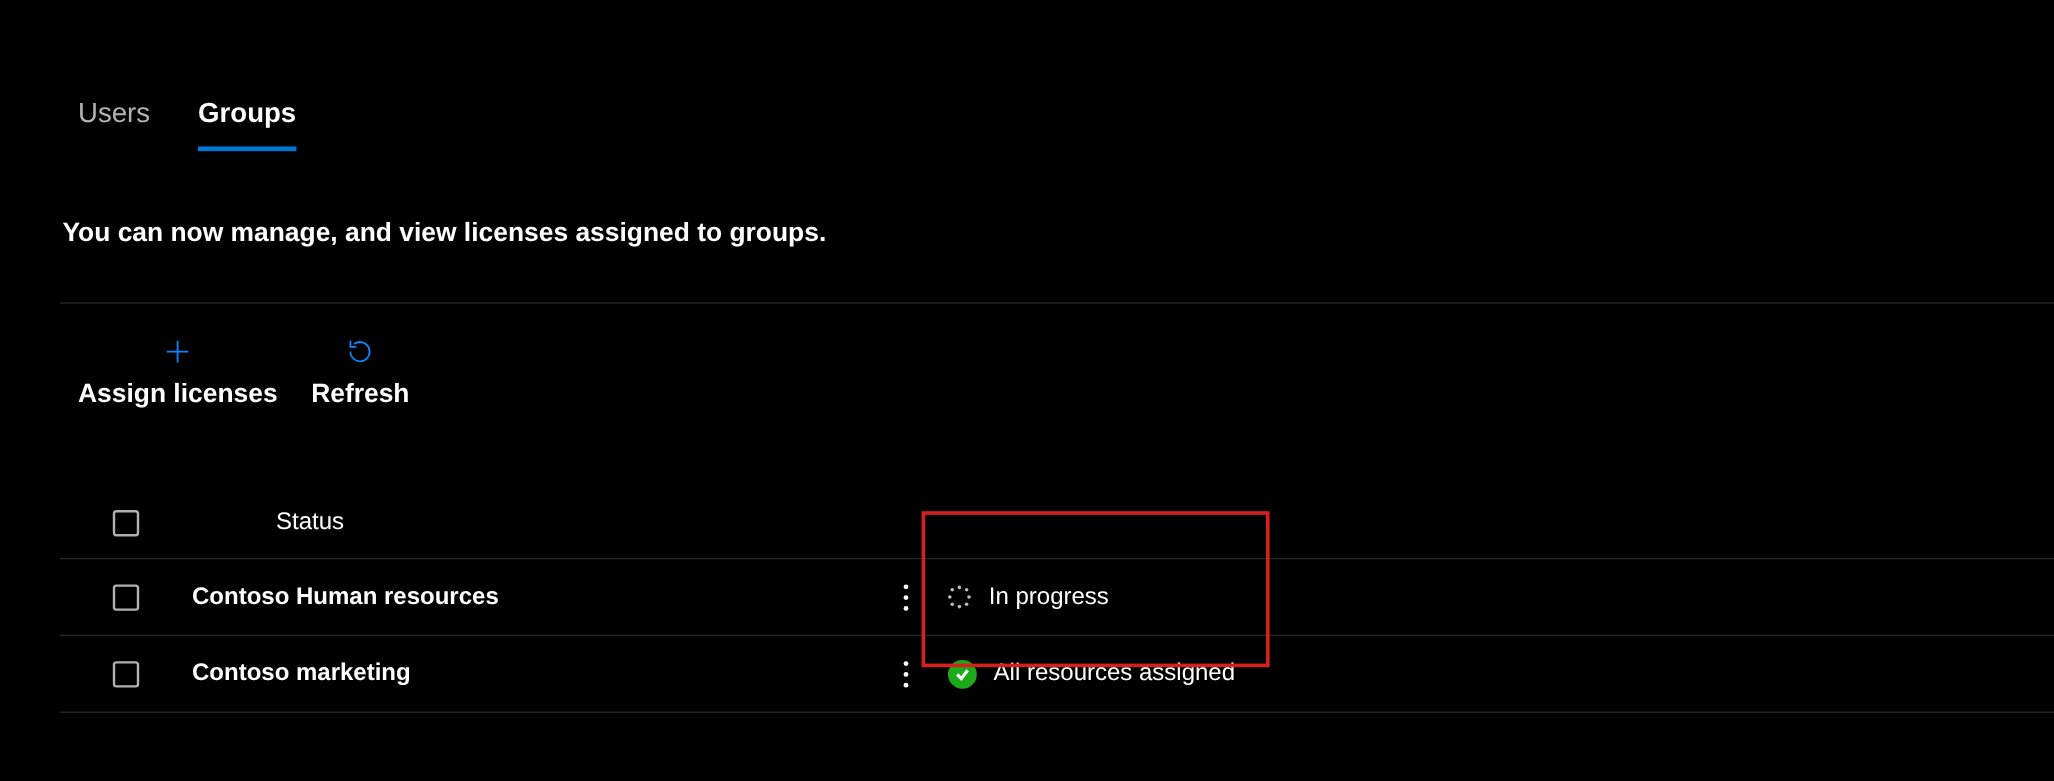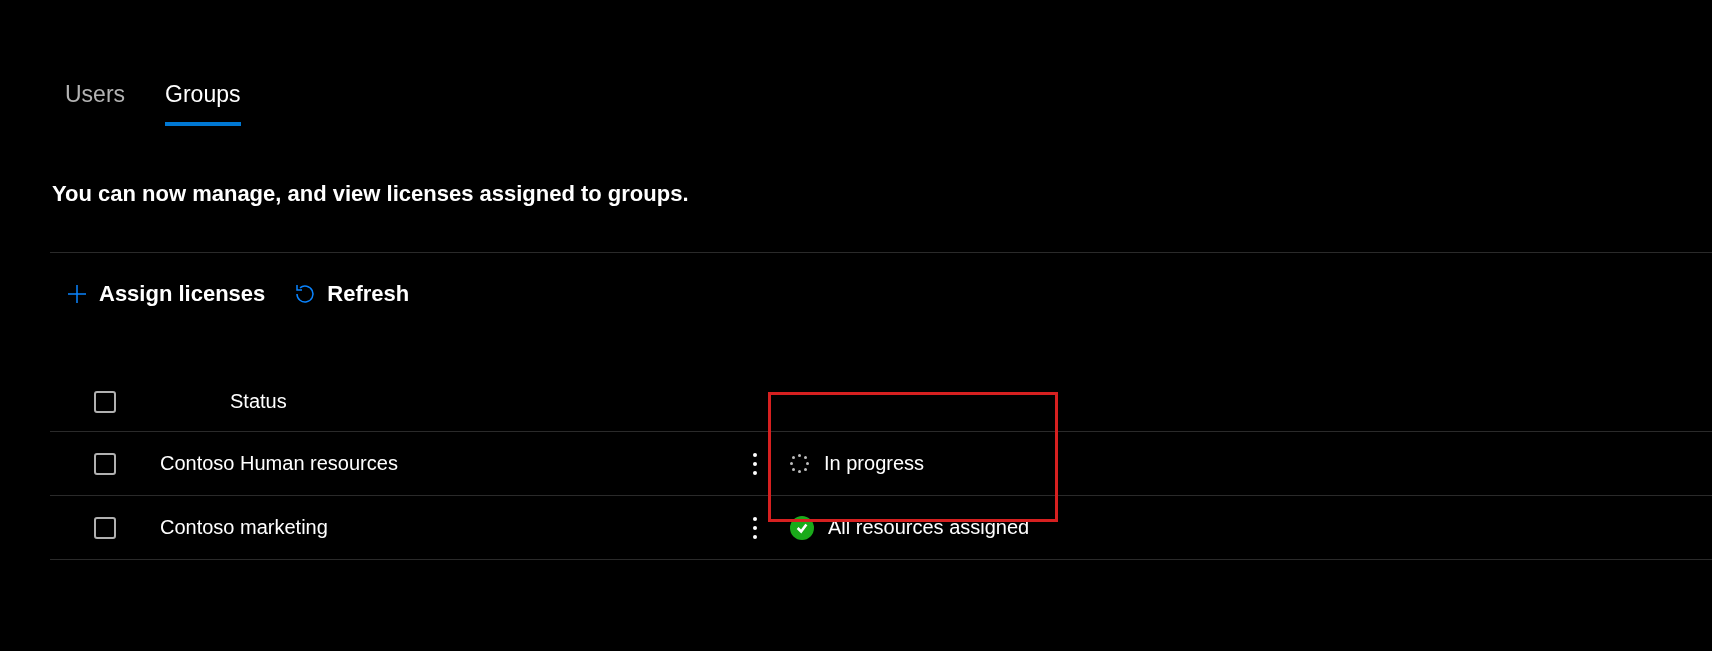--- a/index.html
+++ b/index.html
@@ -21,21 +21,21 @@
   }
   .tab {
     font-size: 23px;
     color: #b3b3b3;
     padding-bottom: 14px;
     cursor: pointer;
     border-bottom: 4px solid transparent;
   }
   .tab.active {
     color: #ffffff;
-    font-weight: 400;
+    font-weight: 700;
     border-bottom: 4px solid #0078d4;
   }
   .description {
     font-size: 22px;
     color: #ffffff;
     padding: 55px 0 45px 2px;
     font-weight: 700;
   }
   .divider {
     height: 1px;
@@ -53,20 +53,21 @@
     display: flex;
     align-items: center;
     gap: 10px;
     font-size: 22px;
     font-weight: 600;
     color: #ffffff;
     cursor: pointer;
     background: none;
     border: none;
     padding: 0;
+    flex-direction: column;
   }
   .toolbar-btn svg { width: 24px; height: 24px; }
   .plus-icon { stroke: #0a84ff; stroke-width: 1.5; }
   .refresh-icon { stroke: #0a84ff; stroke-width: 1.5; fill: none; }
 
   .table { width: 100%; }
   .thead {
     display: flex;
     align-items: center;
     padding: 55px 0 18px 0;
@@ -85,21 +86,21 @@
     cursor: pointer;
   }
   .sort-arrow { font-size: 18px; color:#ffffff; }
   .row {
     display: flex;
     align-items: center;
     height: 64px;
     border-bottom: 1px solid #2a2a2a;
     font-size: 20px;
   }
-  .row .col-name { font-weight: 400; }
+  .row .col-name { font-weight: 700; }
   .more-icon {
     display:flex; flex-direction:column; gap:5px;
     cursor:pointer;
   }
   .more-icon span {
     width:4px; height:4px; background:#ffffff; border-radius:50%;
   }
 
   .status-highlight {
     border: 3px solid #d62020;

